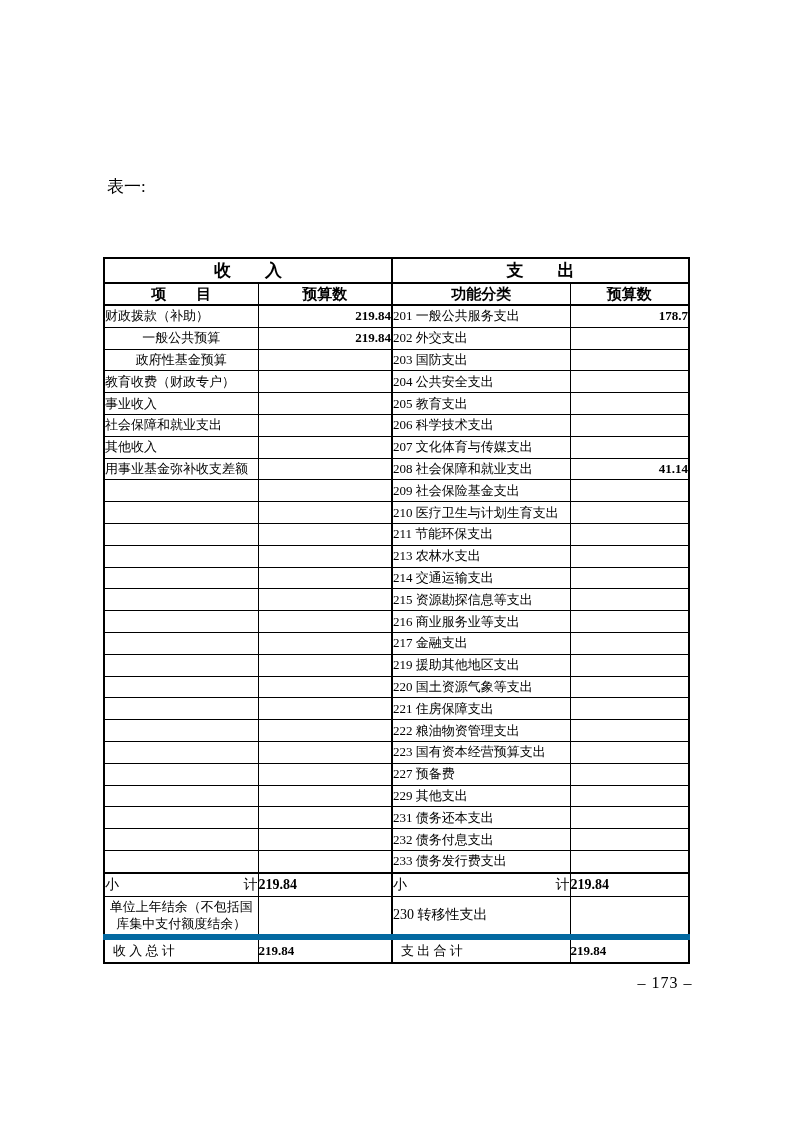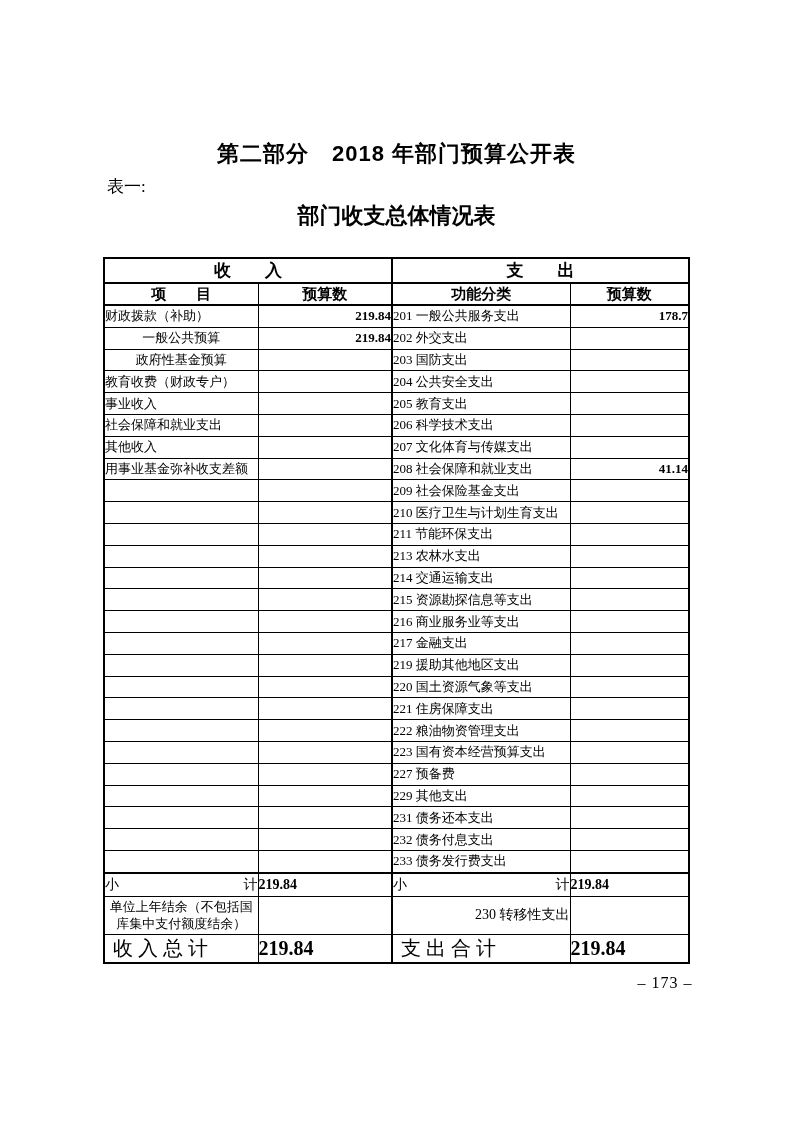--- a/index.html
+++ b/index.html
@@ -78,54 +78,52 @@
   .lbl { text-align: left; padding: 0 2px 0 7px; white-space: nowrap; }
   .lbl.center { text-align: center; padding: 0; }
   .val {
     text-align: right;
     padding-right: 5px;
     font-size: 14px;
     font-weight: bold;
   }
   .fn-col { border-left: 2px solid #000 !important; }
   tr.subtotal td { height: 22px; border-top: 2px solid #000; font-size: 14px; }
-  tr.total td    { height: 22px; border-top: 1px solid #0369a1; font-size: 20px; }
+  tr.total td    { height: 22px; border-top: 6px solid #0369a1; font-size: 13px; }
   .spread   { text-align: justify; text-align-last: justify; padding: 0 14px 0 9px; white-space: normal; }
   .spread-w { text-align: justify; text-align-last: justify; padding: 0 84px 0 6px; white-space: normal; }
   .total-val   { text-align: left; padding-left: 9px;  font-weight: bold; font-size: 14px; }
   .total-val-r { text-align: left; padding-left: 13px; font-weight: bold; font-size: 14px; }
   tr.carryover td { height: 37px; }
   .carry-lbl {
     font-size: 13px;
     text-align: center;
     line-height: 17px;
     padding: 1px 4px;
     white-space: normal;
   }
-  .transfer-lbl { text-align: right; font-size: 14px; }
+  .transfer-lbl { text-align: left; font-size: 14px; }
   .total .lbl { padding-left: 8px; }
   .page-number {
     position: absolute;
     top: 974px; left: 615px;
     width: 100px;
     text-align: center;
     font-size: 16px;
     letter-spacing: 1px;
   }
 </style>
 </head>
 <body>
 
 <div class="page">
 
-  <div class="section-title">第二部分　2018 年部门预算公开表</div>
 
   <div class="table-label">表一:</div>
 
-  <div class="table-title">部门收支总体情况表</div>
 
 
   <table class="budget">
     <colgroup>
       <col style="width:154px">
       <col style="width:134px">
       <col style="width:178px">
       <col style="width:119px">
     </colgroup>
     <thead>

